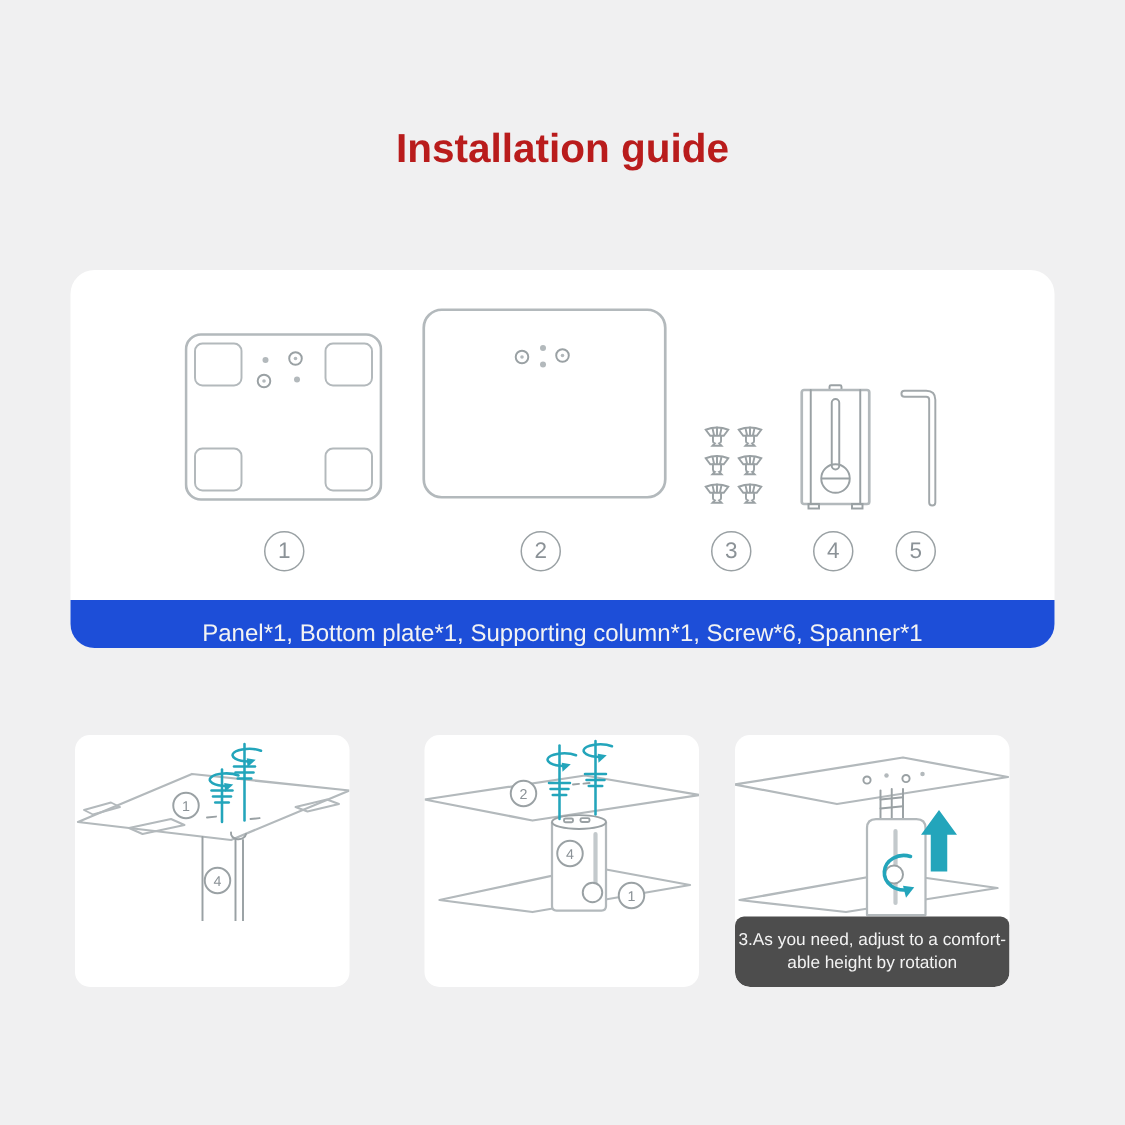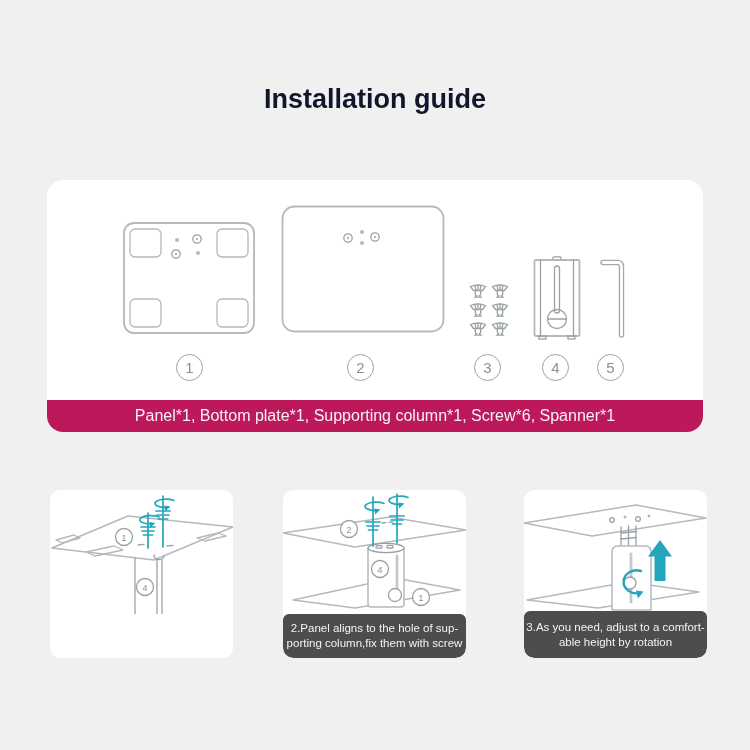--- a/index.html
+++ b/index.html
@@ -1,39 +1,39 @@
 <!DOCTYPE html>
 <html><head>
 <meta charset="utf-8">
 <style>
   html,body{margin:0;padding:0;}
   body{width:750px;height:750px;background:#f0f0f1;font-family:"Liberation Sans",sans-serif;overflow:hidden;}
   .stage{position:relative;width:750px;height:750px;background:#f0f0f1;}
   .title{position:absolute;left:0;right:0;top:84px;margin:0;text-align:center;
-         font-size:27px;font-weight:700;color:#0f172a;}
+         font-size:27px;font-weight:700;color:#b91c1c;}
   
   .parts-card{position:absolute;left:47px;top:180px;width:656px;height:252px;
               background:#fff;border-radius:16px;}
   .parts-card svg{position:absolute;}
   .svg-p1{left:76px;top:42px;}
   .svg-p2{left:234px;top:25px;}
   .svg-p3{left:420px;top:100px;}
   .svg-p4{left:486px;top:76px;}
   .svg-p5{left:553px;top:78px;}
   .badge{position:absolute;top:174px;width:27px;height:27px;box-sizing:border-box;
          border:1.5px solid #9aa1a4;border-radius:50%;background:#fff;color:#8b9297;
          font-size:15px;display:flex;align-items:center;justify-content:center;}
   .b1{left:129px;} .b2{left:300px;} .b3{left:427px;} .b4{left:495px;} .b5{left:550px;}
-  .summary-bar{position:absolute;left:0;right:0;bottom:0;height:32px;background:#be185d;
-               border-radius:0 0 16px 16px;display:flex;align-items:center;justify-content:center;
+  .summary-bar{position:absolute;left:0;right:0;bottom:0;height:32px;background:#1d4ed8;
+               border-radius:0 0 16px 16px;display:flex;align-items:flex-end;justify-content:center;
                color:#f3f3f3;font-size:16px;}
   
   .step-card{position:absolute;top:490px;width:183px;height:168px;background:#fff;
              border-radius:10px;overflow:hidden;}
-  .sc1{left:50px;} .sc2{left:283px;} .sc3{left:524px;}
+  .sc1{left:50px;} .sc2{left:283px;} .sc3{left:490px;}
   .step-card svg{position:absolute;left:0;top:0;}
   .caption{position:absolute;left:0;right:0;bottom:0;background:#4d4d4d;color:#f3f3f3;
            font-size:11.5px;line-height:14.6px;text-align:center;white-space:pre-line;
            display:flex;align-items:center;justify-content:center;
            border-radius:6px 6px 10px 10px;}
   .h47{height:47px;} .h44{height:44px;}
   
   .ln{fill:#fff;stroke:#b3b9bc;stroke-width:1.8;stroke-linejoin:round;}
   .plate{fill:#fff;stroke:#b3b9bc;stroke-width:1.5;stroke-linejoin:round;}
   .pad{fill:none;stroke:#b3b9bc;stroke-width:1.3;stroke-linejoin:round;}
@@ -200,22 +200,20 @@
       </g>
       <g>
         <circle class="badge-c" cx="97" cy="79" r="8.5"></circle>
         <text class="bn" x="97" y="82.6">4</text>
       </g>
       <g>
         <circle class="badge-c" cx="138" cy="107" r="8.5"></circle>
         <text class="bn" x="138" y="110.6">1</text>
       </g>
     </svg>
-    <div class="caption h44">2.Panel aligns to the hole of sup-
-porting column,fix them with screw</div>
   </section>
 
   <section class="step-card sc3">
     <svg width="183" height="124" viewBox="0 0 183 124">
       <polygon class="plate" points="0,33 112,15 182,28 68,46"></polygon>
       <circle class="d" cx="88" cy="30" r="2.4"></circle>
       <circle class="df" cx="101" cy="27" r="1.5"></circle>
       <circle class="d" cx="114" cy="29" r="2.4"></circle>
       <circle class="df" cx="125" cy="26" r="1.5"></circle>
       <line class="d" x1="97" y1="37" x2="97" y2="57"></line>

